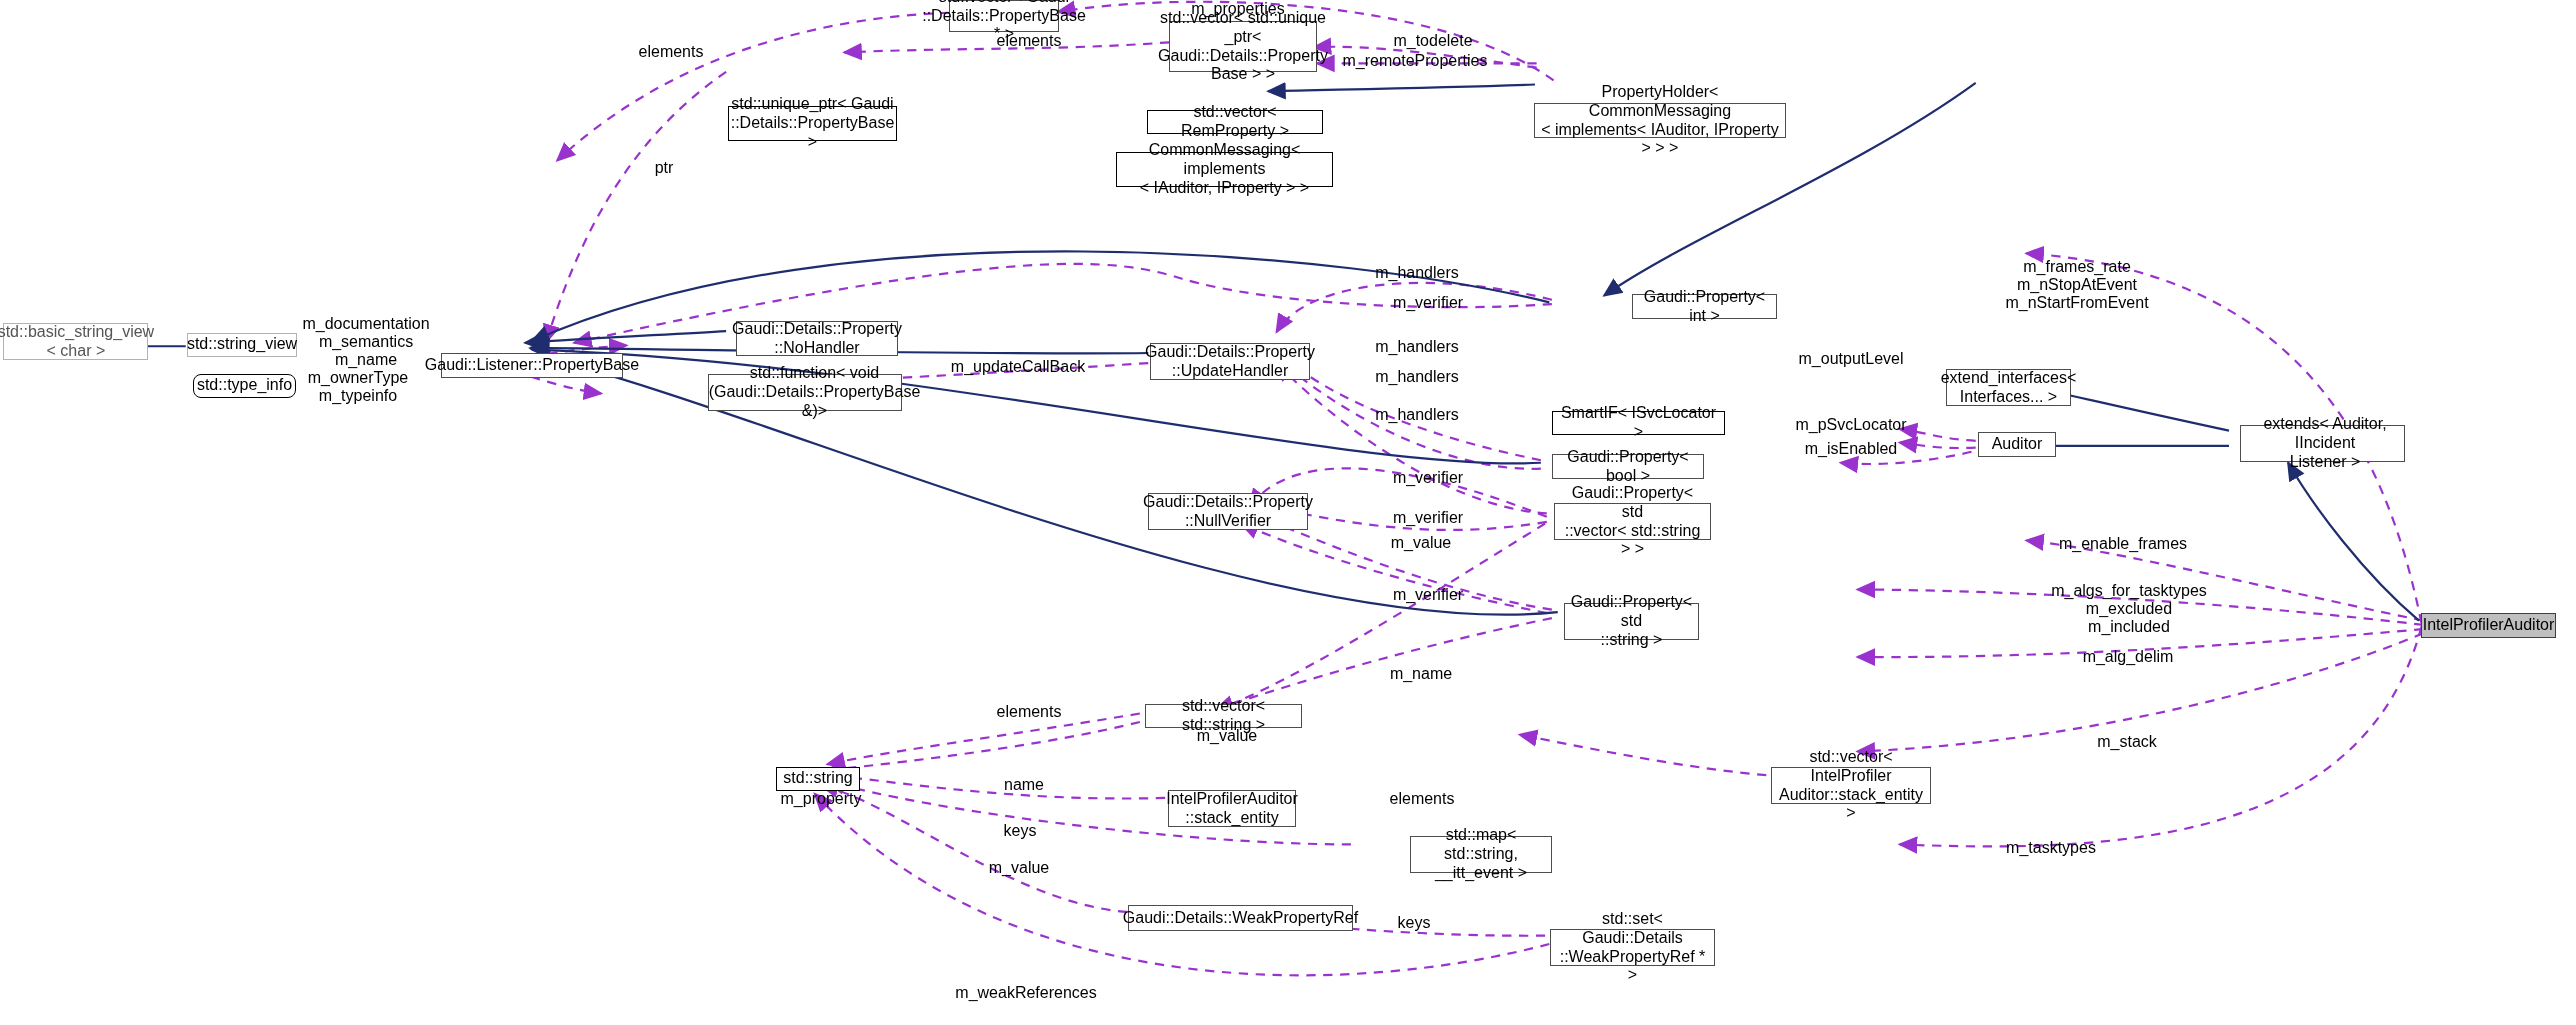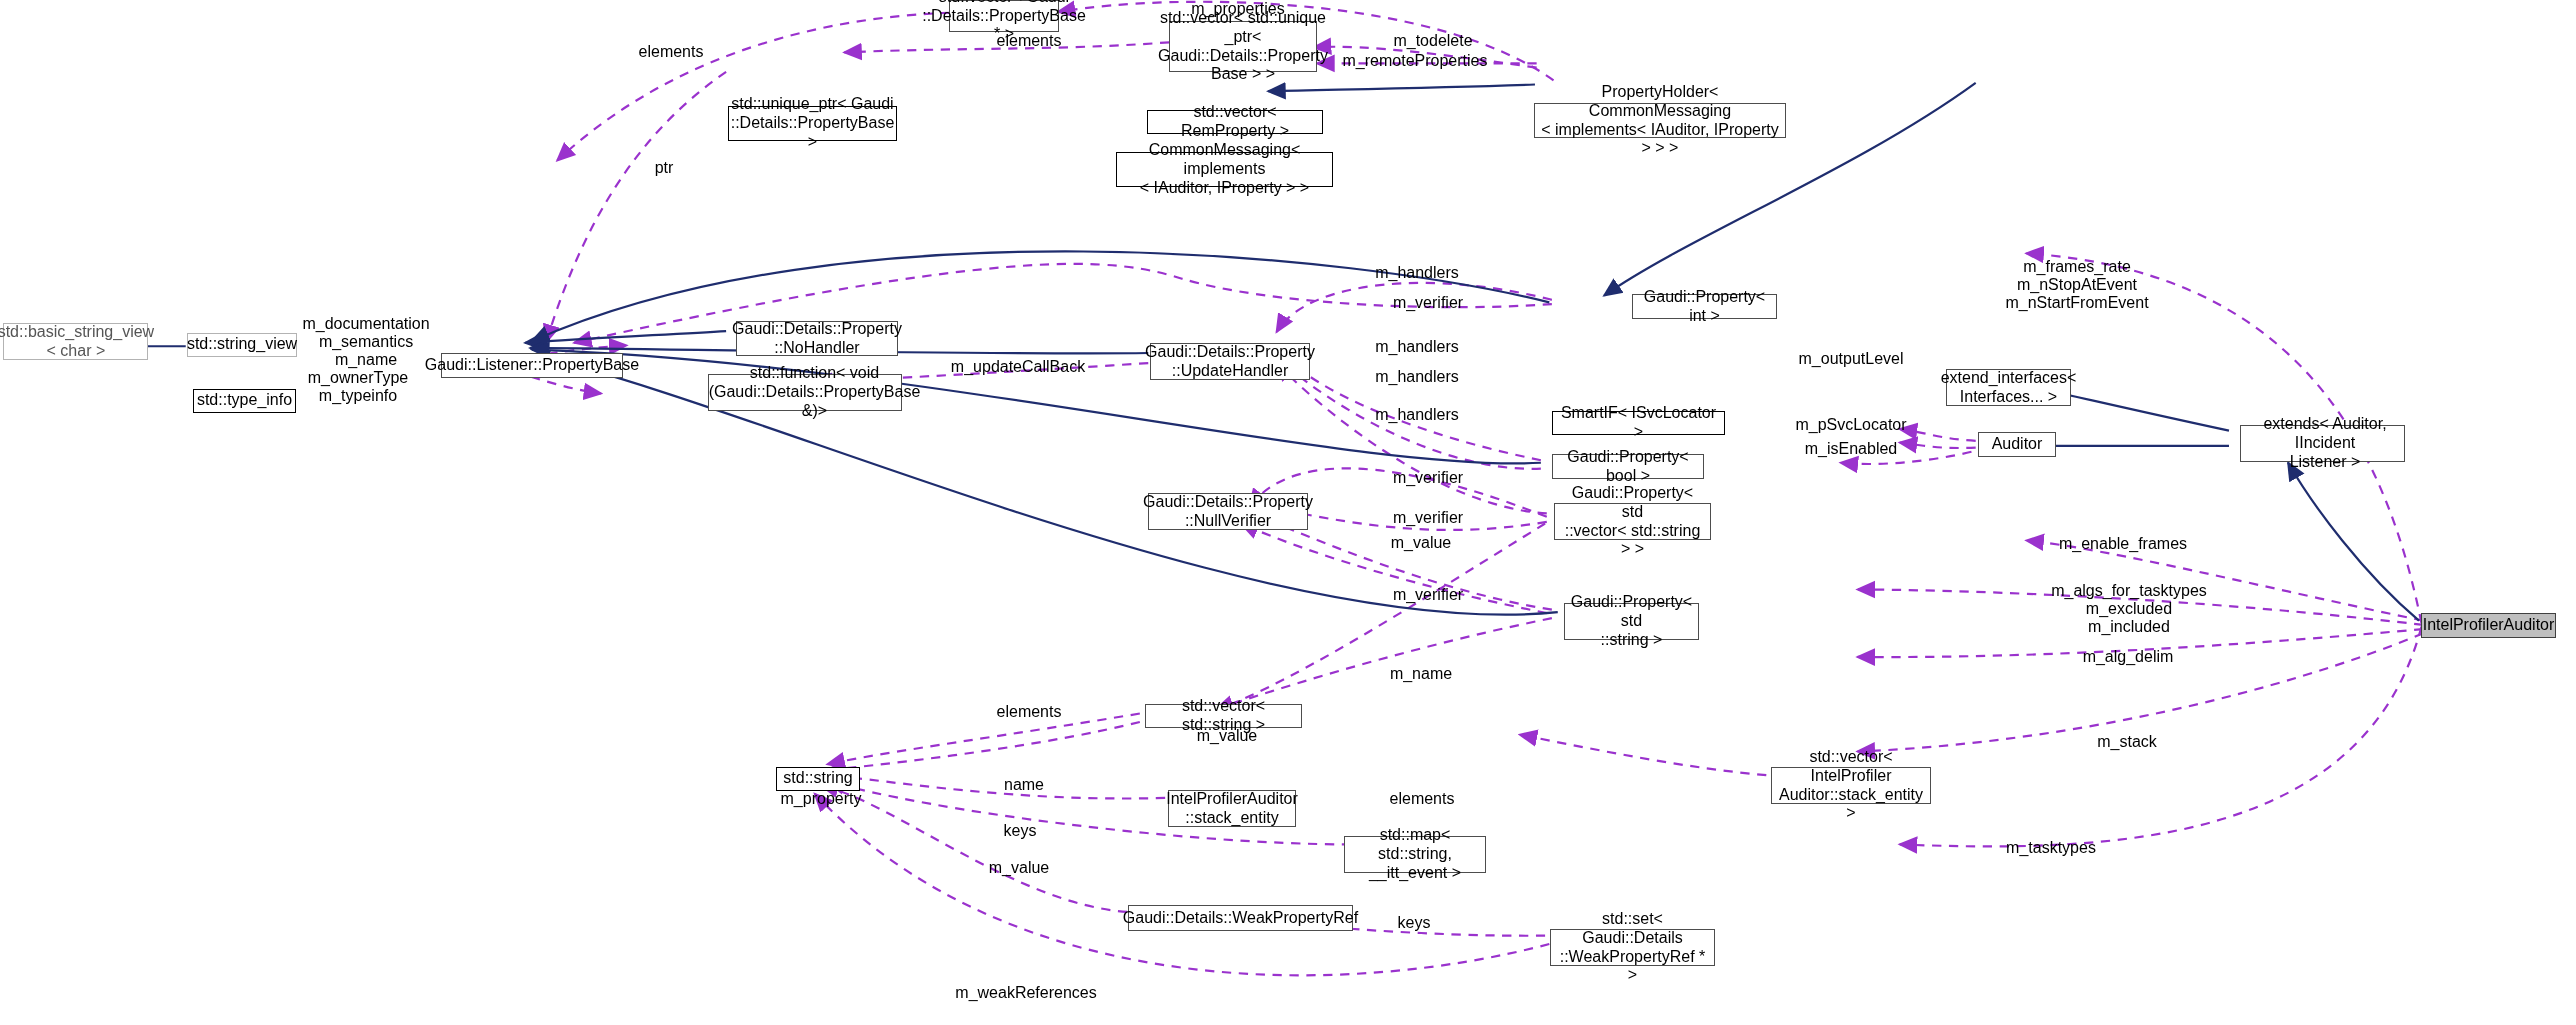--- a/index.html
+++ b/index.html
@@ -116,21 +116,21 @@
 &lt; IAuditor, IProperty &gt; &gt;</div>
 
   <div class="node" style="left:728px;top:106px;width:169px;height:35px;">std::unique_ptr&lt; Gaudi
 ::Details::PropertyBase &gt;</div>
 
   <div class="node grey-border" style="left:3.4px;top:323px;width:145px;height:37px;color:#555;">std::basic_string_view
 &lt; char &gt;</div>
 
   <div class="node grey-border" style="left:187px;top:333px;width:110px;height:23.6px;">std::string_view</div>
 
-  <div class="node" style="left:193px;top:389px;width:103px;height:23.6px;">std::type_info</div>
+  <div class="node" style="left:193px;top:374px;width:103px;height:23.6px;border-radius:8px;">std::type_info</div>
 
   <div class="node thick" style="left:441px;top:353px;width:182px;height:25px;">Gaudi::Listener::PropertyBase</div>
 
   <div class="node thick" style="left:736px;top:321px;width:162px;height:35px;">Gaudi::Details::Property
 ::NoHandler</div>
 
   <div class="node thick" style="left:708px;top:374px;width:194px;height:37px;padding-left:24px;">std::function&lt; void
 (Gaudi::Details::PropertyBase &amp;)&gt;</div>
 
   <div class="node thick" style="left:1150px;top:343px;width:160px;height:37px;">Gaudi::Details::Property
@@ -151,21 +151,21 @@
   <div class="node thick" style="left:1564px;top:603px;width:135px;height:37px;">Gaudi::Property&lt; std
 ::string &gt;</div>
 
   <div class="node thick" style="left:1145px;top:704px;width:157px;height:23.6px;">std::vector&lt; std::string &gt;</div>
 
   <div class="node" style="left:776px;top:767px;width:84px;height:23.6px;">std::string</div>
 
   <div class="node thick" style="left:1168px;top:790px;width:128px;height:37px;">IntelProfilerAuditor
 ::stack_entity</div>
 
-  <div class="node thick" style="left:1344px;top:836px;width:142px;height:37px;">std::map&lt; std::string,
+  <div class="node thick" style="left:1410px;top:836px;width:142px;height:37px;">std::map&lt; std::string,
 __itt_event &gt;</div>
 
   <div class="node thick" style="left:1128px;top:905px;width:225px;height:26px;">Gaudi::Details::WeakPropertyRef</div>
 
   <div class="node thick" style="left:1550px;top:929px;width:165px;height:37px;">std::set&lt; Gaudi::Details
 ::WeakPropertyRef * &gt;</div>
 
   <div class="node thick" style="left:1946px;top:369px;width:125px;height:37px;">extend_interfaces&lt;
 Interfaces... &gt;</div>
 

